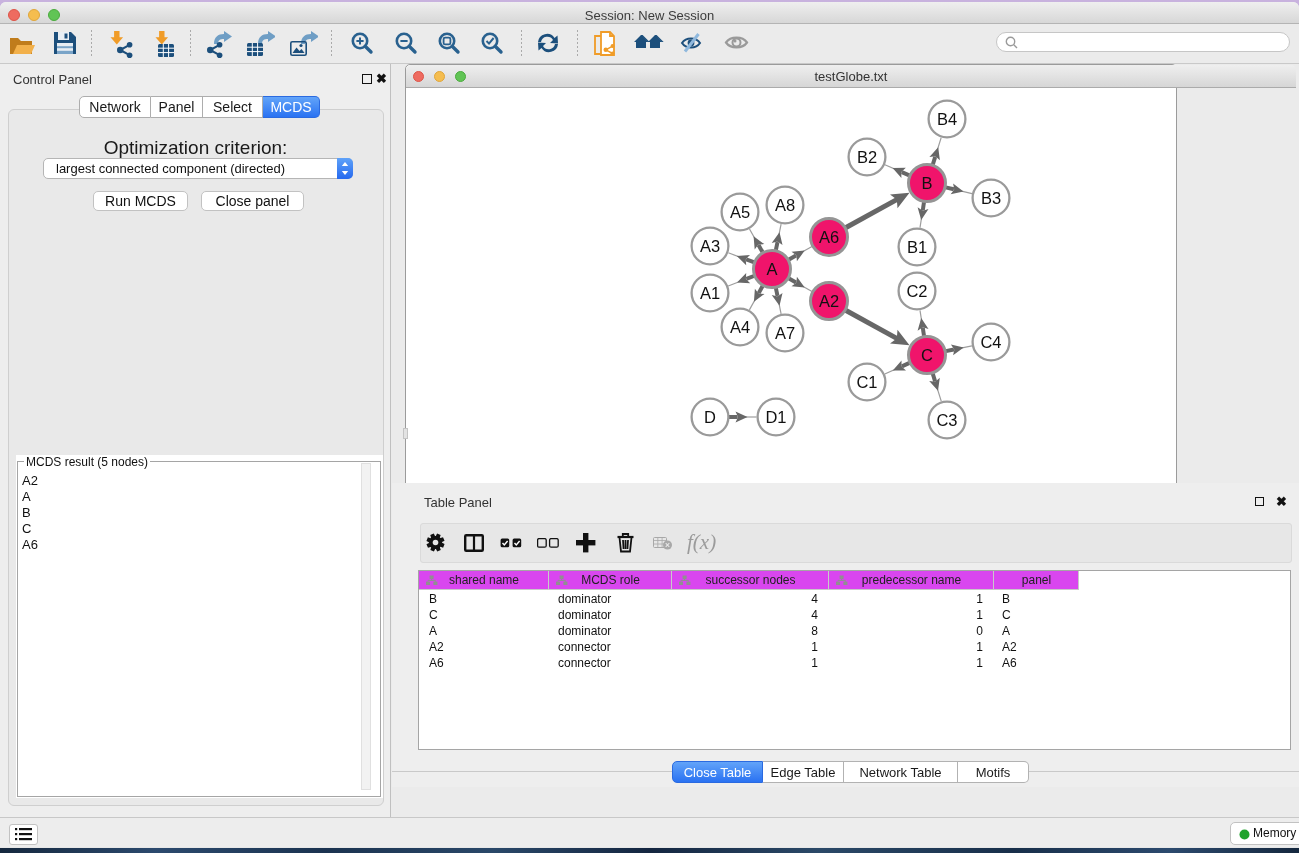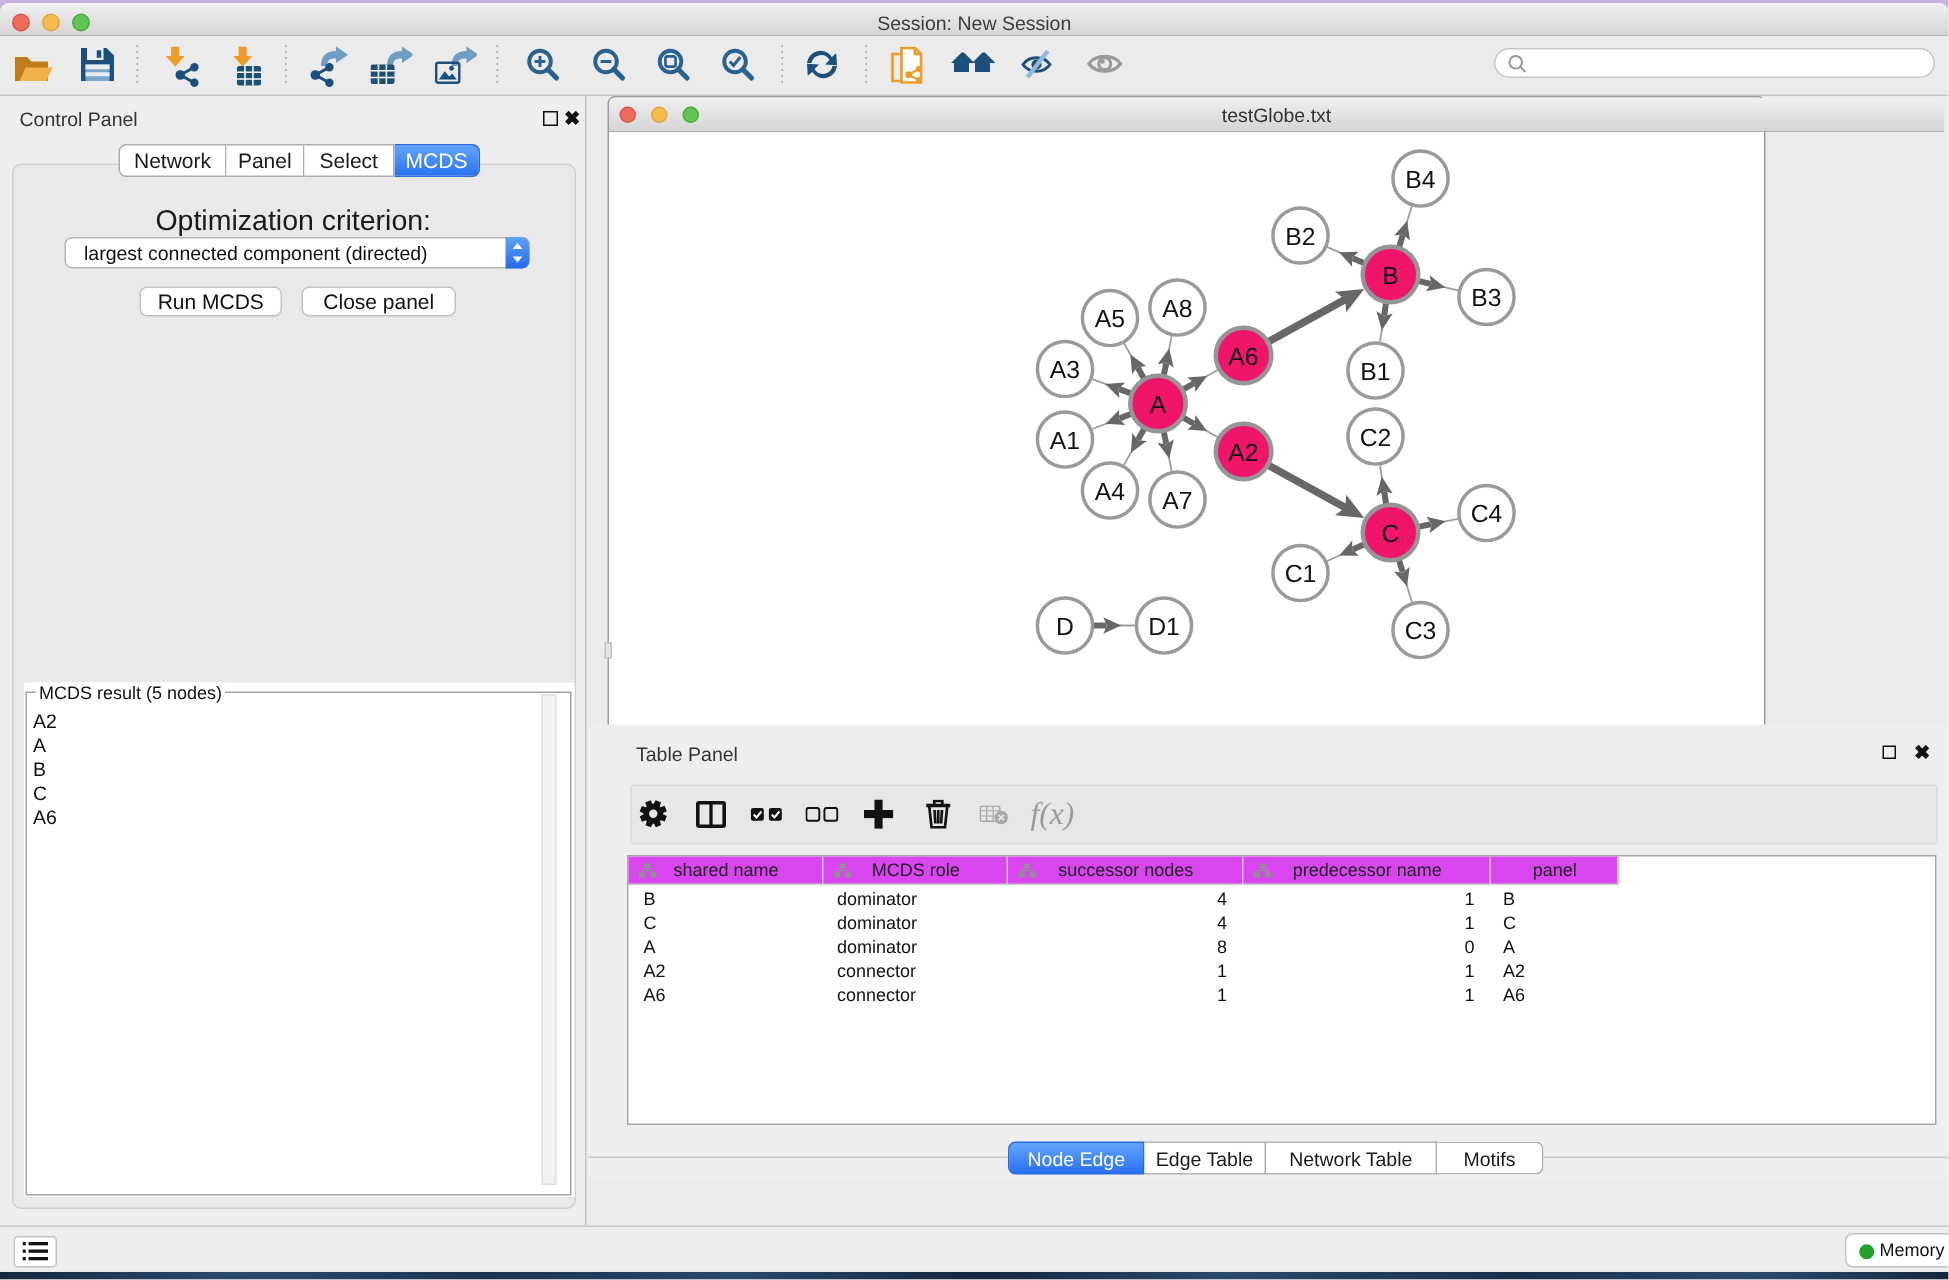--- a/index.html
+++ b/index.html
@@ -478,21 +478,21 @@
       <div class="tcell" style="left:410px;top:69px;width:154px;text-align:right;">1</div>
       <div class="tcell" style="left:583px;top:69px;">A2</div>
       <div class="tcell" style="left:10px;top:85px;">A6</div>
       <div class="tcell" style="left:139px;top:85px;">connector</div>
       <div class="tcell" style="left:253px;top:85px;width:146px;text-align:right;">1</div>
       <div class="tcell" style="left:410px;top:85px;width:154px;text-align:right;">1</div>
       <div class="tcell" style="left:583px;top:85px;">A6</div>
  </div>
  <div style="position:absolute;left:0;top:288px;width:907px;height:1px;background:#c9c9c9;"></div>
  <div class="btabrow">
-   <div class="tb sel" style="width:91px;">Node Edge</div>
+   <div class="tb sel" style="width:91px;">Close Table</div>
    <div class="tb" style="width:81px;">Edge Table</div>
    <div class="tb" style="width:114px;">Network Table</div>
    <div class="tb" style="width:71px;">Motifs</div>
  </div>
 </div>
 <div class="statusbar">
  <div class="btn" style="left:9px;top:6px;width:29px;height:21px;border-radius:3px;"><svg width="17" height="15" viewBox="0 0 17 15" style="margin-top:2px;">
         <g fill="#111">
           <rect x="0" y="1" width="2.2" height="2.2"></rect>
           <rect x="4" y="1" width="13" height="2.2"></rect>

